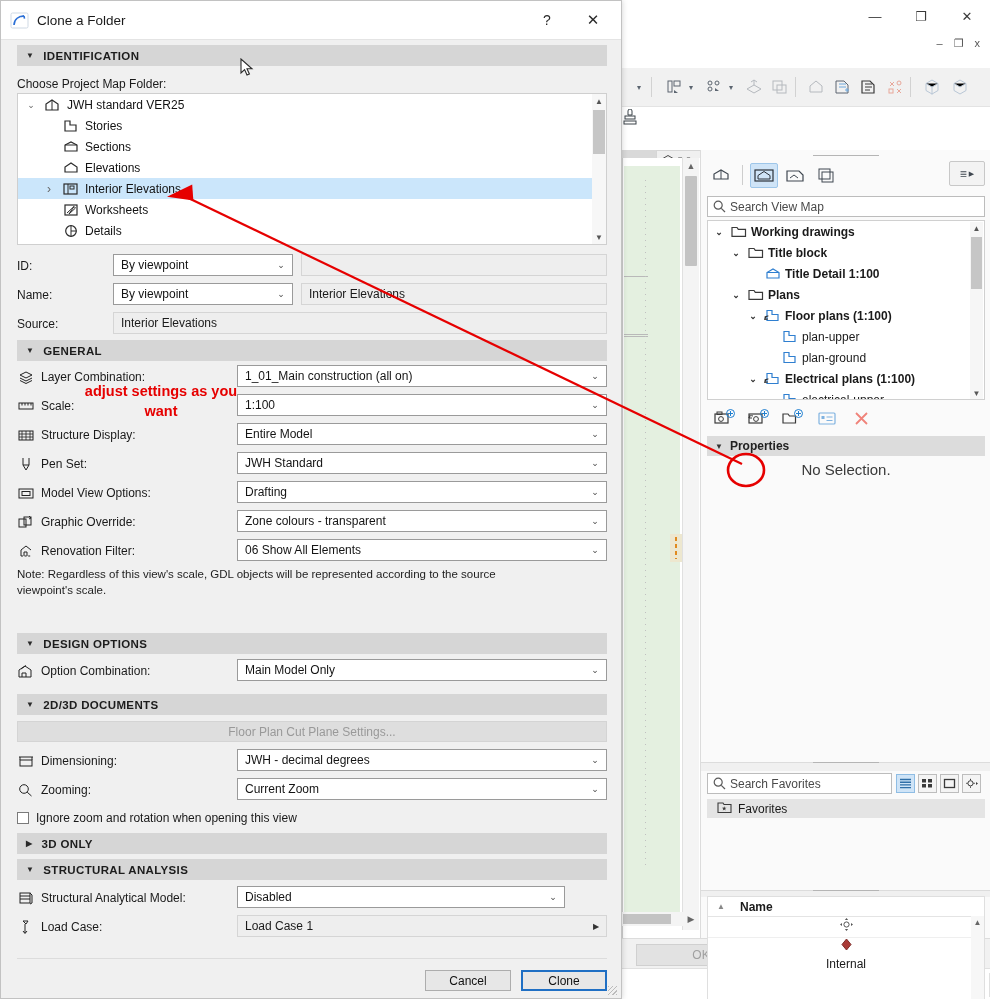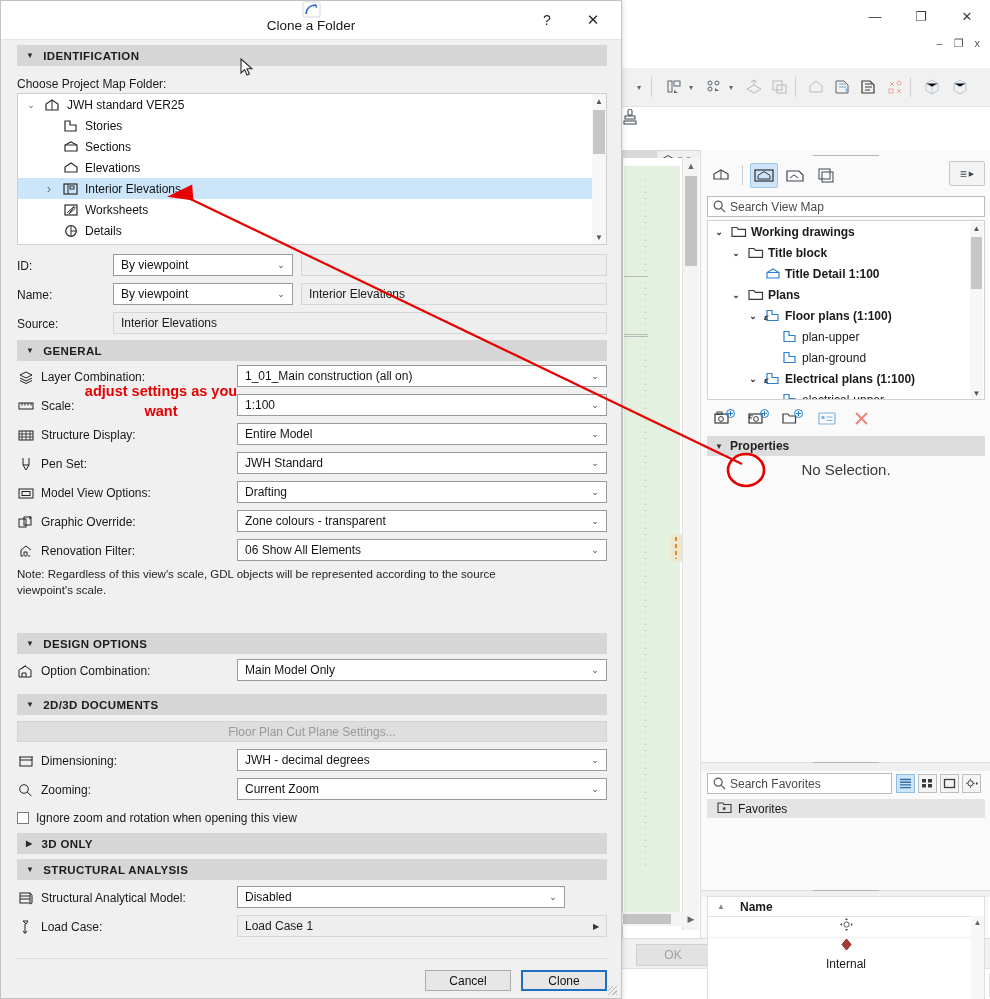--- a/index.html
+++ b/index.html
@@ -47,21 +47,21 @@
   #canvas-vscroll .arr{position:absolute;left:0;width:16px;height:16px;display:flex;align-items:center;justify-content:center;color:#666;font-size:9px;}
   #canvas-vscroll .arr.up{top:0;} #canvas-vscroll .arr.dn{bottom:0;}
   #canvas-vscroll .thumb{position:absolute;left:2px;top:18px;width:12px;height:90px;background:#c3c3c3;border-radius:1px;}
   #canvas-hscroll{position:absolute;left:622px;top:912px;width:76px;height:14px;background:#f4f4f4;}
   #canvas-hscroll .thumb{position:absolute;left:1px;top:2px;width:48px;height:10px;background:#c3c3c3;}
   #canvas-hscroll .arr{position:absolute;right:1px;top:1px;width:12px;height:12px;display:flex;align-items:center;justify-content:center;color:#666;font-size:9px;}
 
   
   #bg-buttonbar{position:absolute;left:620px;top:938px;width:370px;height:30px;background:#f1f1f1;border-top:1px solid #dcdcdc;}
   .bg-btn{position:absolute;top:5px;height:20px;background:#e2e2e2;border:1px solid #d0d0d0;color:#a0a0a0;
-      display:flex;align-items:center;justify-content:center;font-size:12px;}
+      display:flex;align-items:center;justify-content:center;font-size:12px;padding-left:28px;}
   #bg-ok{left:16px;width:72px;} #bg-cancel{left:94px;width:72px;}
 
   
   #statusbar{position:absolute;left:620px;top:968px;width:370px;height:31px;background:#fff;border-top:1px solid #e0e0e0;
       display:flex;align-items:center;justify-content:flex-end;}
   #statusbar .sep{width:1px;height:24px;background:#e0e0e0;}
   #gs-id{padding:0 18px;font-size:13px;letter-spacing:.2px;color:#3a3a3a;}
   #gs-win-ico{width:46px;display:flex;align-items:center;justify-content:center;color:#4a4a4a;}
 
   
@@ -115,21 +115,21 @@
   #name-hdr .sorter{width:26px;display:flex;align-items:center;justify-content:center;color:#888;font-size:8px;}
   .name-row{height:20px;display:flex;align-items:center;gap:6px;border-bottom:1px solid #efefef;font-size:12px;flex-direction:column;}
   .name-row .mv{width:26px;display:flex;align-items:center;justify-content:center;color:#555;}
   #nt-scroll{position:absolute;right:0;top:19px;width:13px;height:139px;background:#f7f7f7;}
   #nt-scroll .arr{position:absolute;left:0;width:13px;height:13px;display:flex;align-items:center;justify-content:center;color:#666;font-size:8px;}
   #nt-scroll .arr.up{top:0;}
 
   
   #dialog{position:absolute;left:0;top:0;width:622px;height:999px;background:#f0f0f0;border:1px solid #c2c2c2;box-sizing:border-box;
       box-shadow:0 0 6px rgba(0,0,0,.18);}
-  #dlg-title{position:absolute;left:0;top:0;width:620px;height:38px;background:#fff;border-bottom:1px solid #e4e4e4;display:flex;align-items:center;flex-direction:column;}
+  #dlg-title{position:absolute;left:0;top:0;width:620px;height:38px;background:#fff;border-bottom:1px solid #e4e4e4;display:flex;align-items:center;}
   #dlg-app-icon{width:36px;display:flex;align-items:center;justify-content:center;}
   #dlg-title-text{font-size:13.5px;color:#1a1a1a;}
   #dlg-help{position:absolute;right:56px;top:0;width:36px;height:38px;display:flex;align-items:center;justify-content:center;font-size:14px;color:#2a2a2a;}
   #dlg-close{position:absolute;right:8px;top:0;width:40px;height:38px;display:flex;align-items:center;justify-content:center;font-size:15px;color:#2a2a2a;}
 
   .dsec{position:absolute;left:16px;width:590px;height:21px;background:#d6d6d6;display:flex;align-items:center;gap:9px;padding-left:9px;box-sizing:border-box;
       font-size:11.5px;font-weight:bold;letter-spacing:.35px;color:#1c1c1c;}
   .dsec .tri{font-size:8px;color:#2a2a2a;}
 
   .dlabel{position:absolute;font-size:12px;color:#1a1a1a;}

